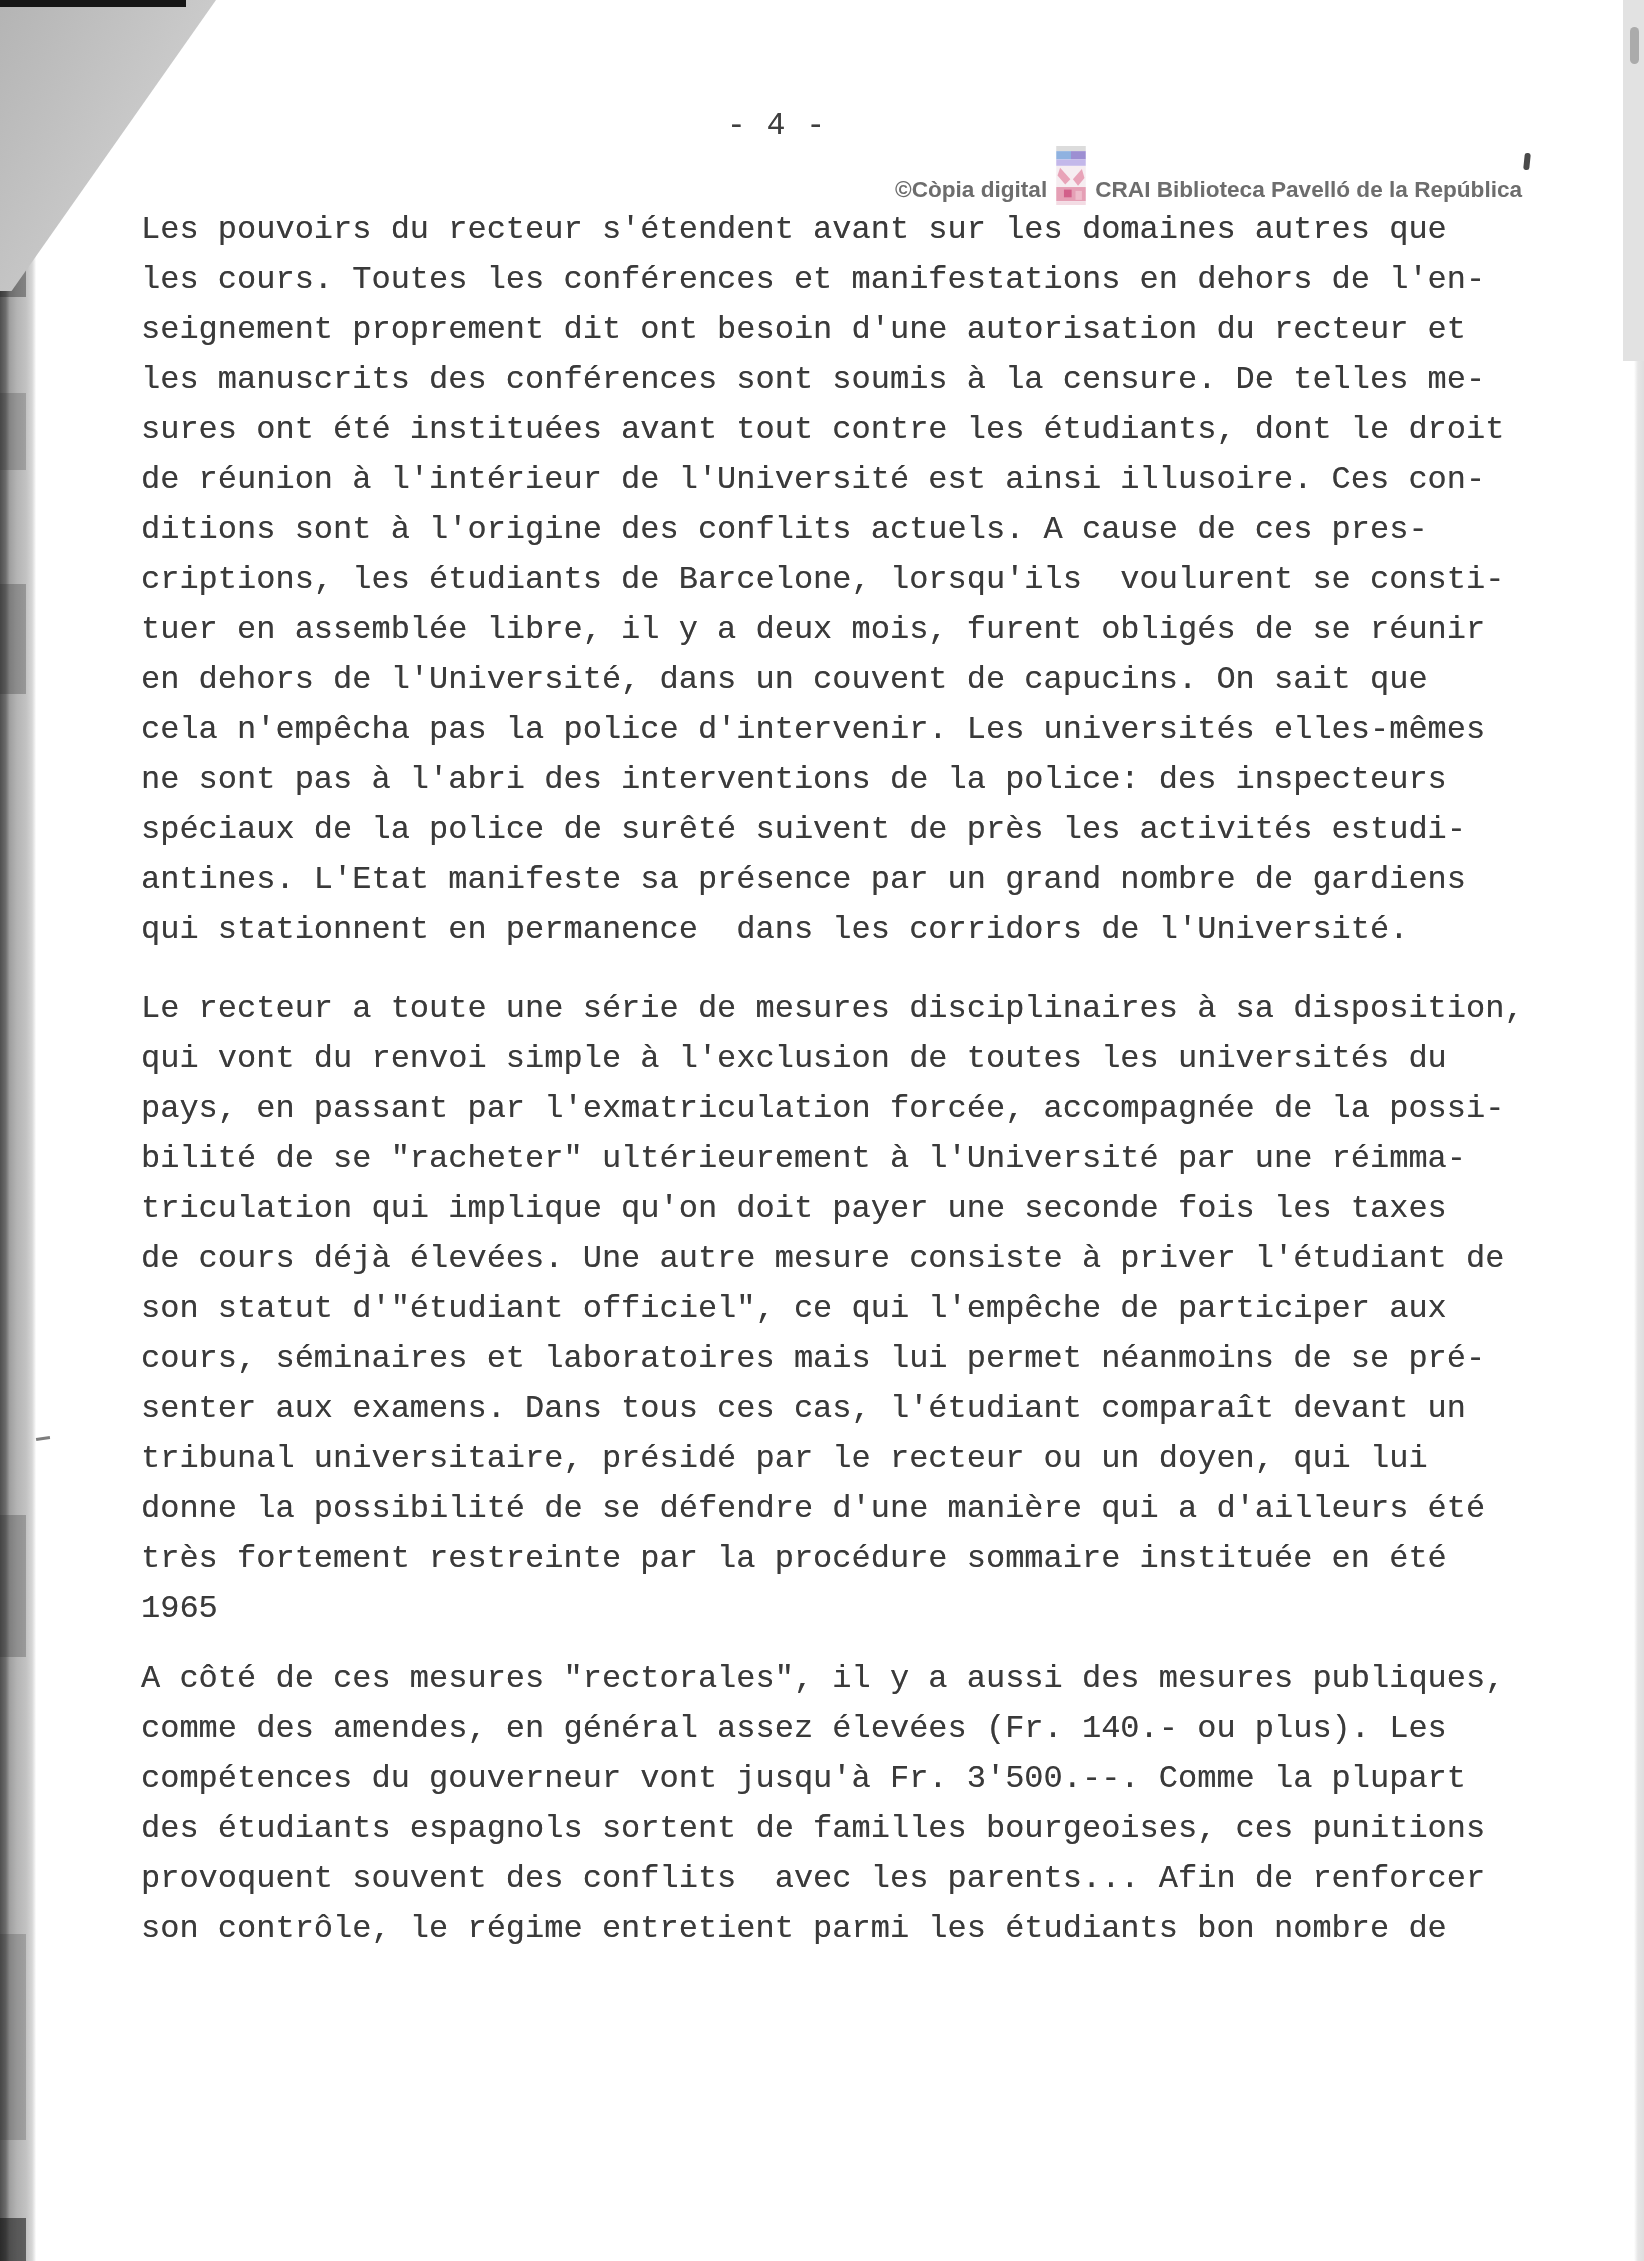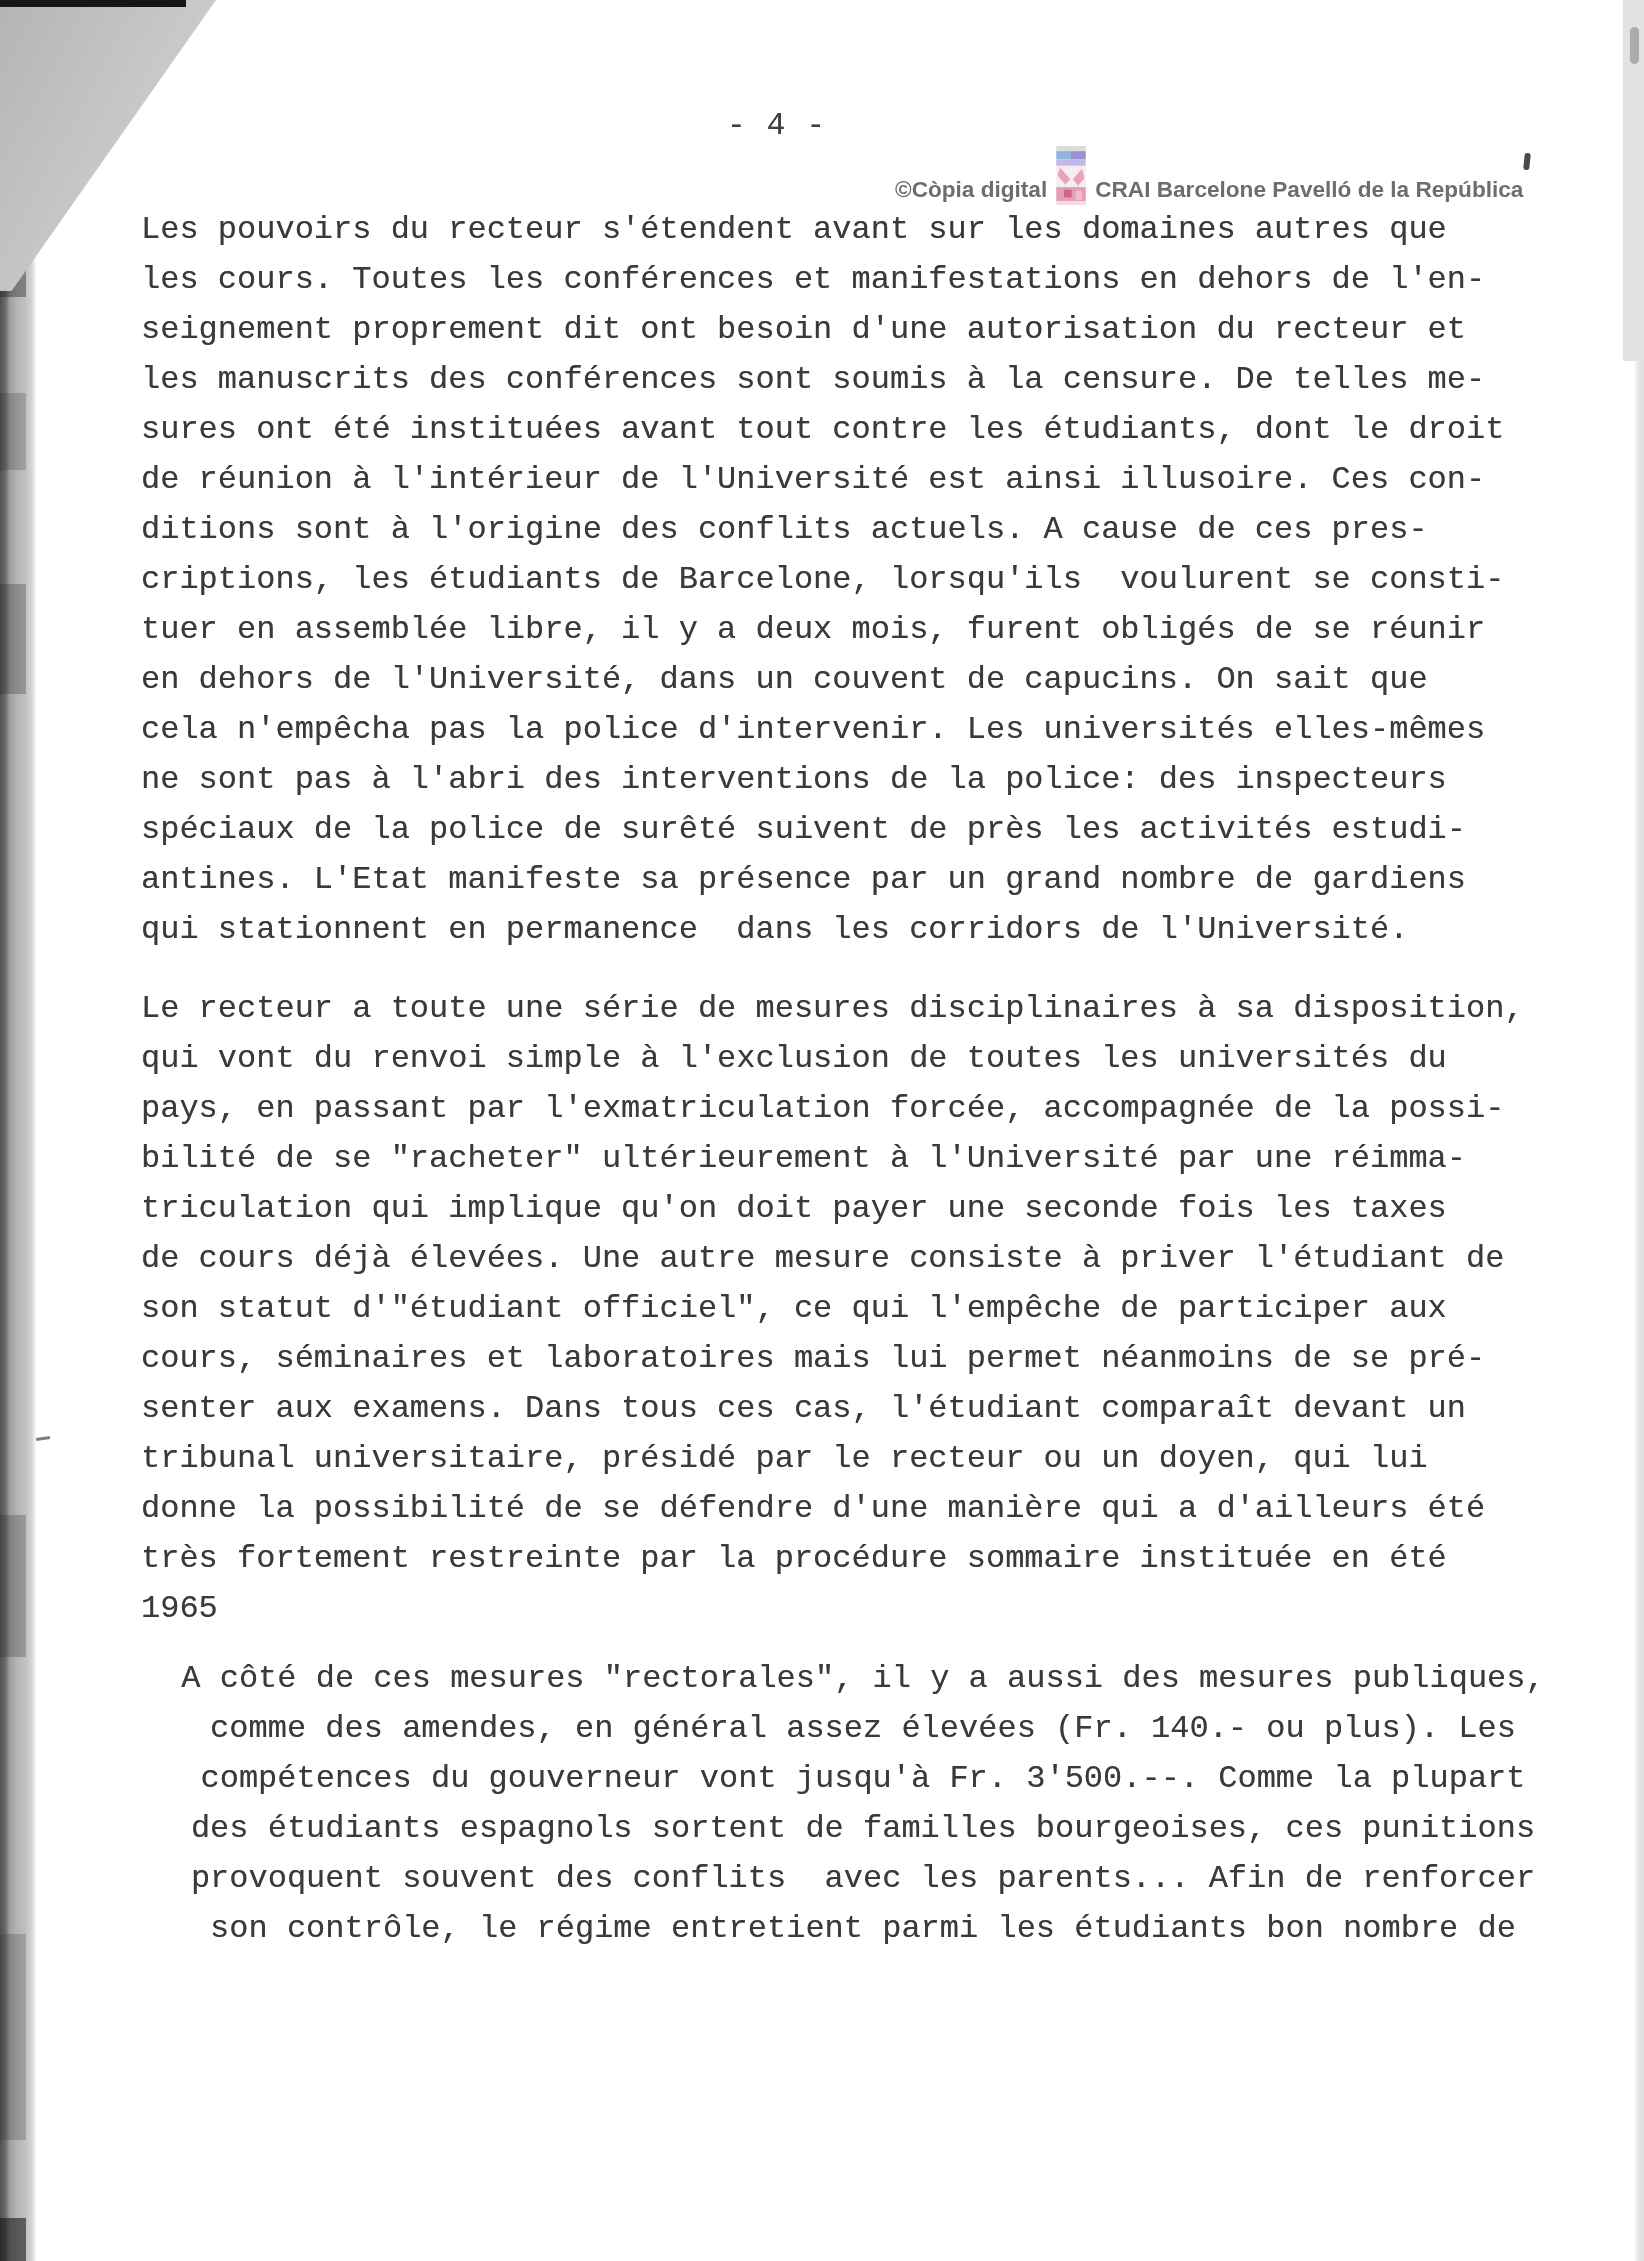--- a/index.html
+++ b/index.html
@@ -64,21 +64,21 @@
   .wm-logo{display:inline-block;width:30px;height:59px;margin-top:-1.3px;}
   
   .text-block{position:absolute;left:141px;top:205px;width:1444px;}
   .para{
     margin:0 0 29px 0;
     font-size:32px;line-height:50px;color:#3a3a3a;
     white-space:pre-wrap;
     text-shadow:0 0 0.6px rgba(70,70,70,.6);
   }
   .para.tight{margin-bottom:20px;}
-  .para:last-child{margin-bottom:0;text-align:center;}
+  .para:last-child{margin-bottom:0;}
 </style>
 </head>
 <body>
 
 <div class="page">
 
   <div class="edge-strip"></div>
   <div class="edge-seg seg-a"></div>
   <div class="edge-seg seg-b"></div>
   <div class="edge-seg seg-c"></div>
@@ -105,21 +105,21 @@
         <rect x="0" y="21" width="46" height="10" fill="#c3b8ea"></rect>
         <rect x="0" y="31" width="46" height="33" fill="#f6edf1"></rect>
         <polygon points="6,34 22,52 14,60 2,46" fill="#e8a3b8"></polygon>
         <polygon points="40,36 26,52 34,62 44,50" fill="#e8a3b8"></polygon>
         <rect x="0" y="64" width="46" height="22" fill="#e59fb5"></rect>
         <rect x="12" y="68" width="12" height="12" fill="#d2608a"></rect>
         <rect x="30" y="70" width="10" height="14" fill="#eebccb"></rect>
         <rect x="0" y="86" width="46" height="6" fill="#f3dce4"></rect>
       </svg>
     </span>
-    <span class="wm-text">CRAI Barcelone Pavelló de la República</span>
+    <span class="wm-text">CRAI Biblioteca Pavelló de la República</span>
   </div>
 
   <main class="text-block">
     <p class="para">Les pouvoirs du recteur s'étendent avant sur les domaines autres que
 les cours. Toutes les conférences et manifestations en dehors de l'en-
 seignement proprement dit ont besoin d'une autorisation du recteur et
 les manuscrits des conférences sont soumis à la censure. De telles me-
 sures ont été instituées avant tout contre les étudiants, dont le droit
 de réunion à l'intérieur de l'Université est ainsi illusoire. Ces con-
 ditions sont à l'origine des conflits actuels. A cause de ces pres-

